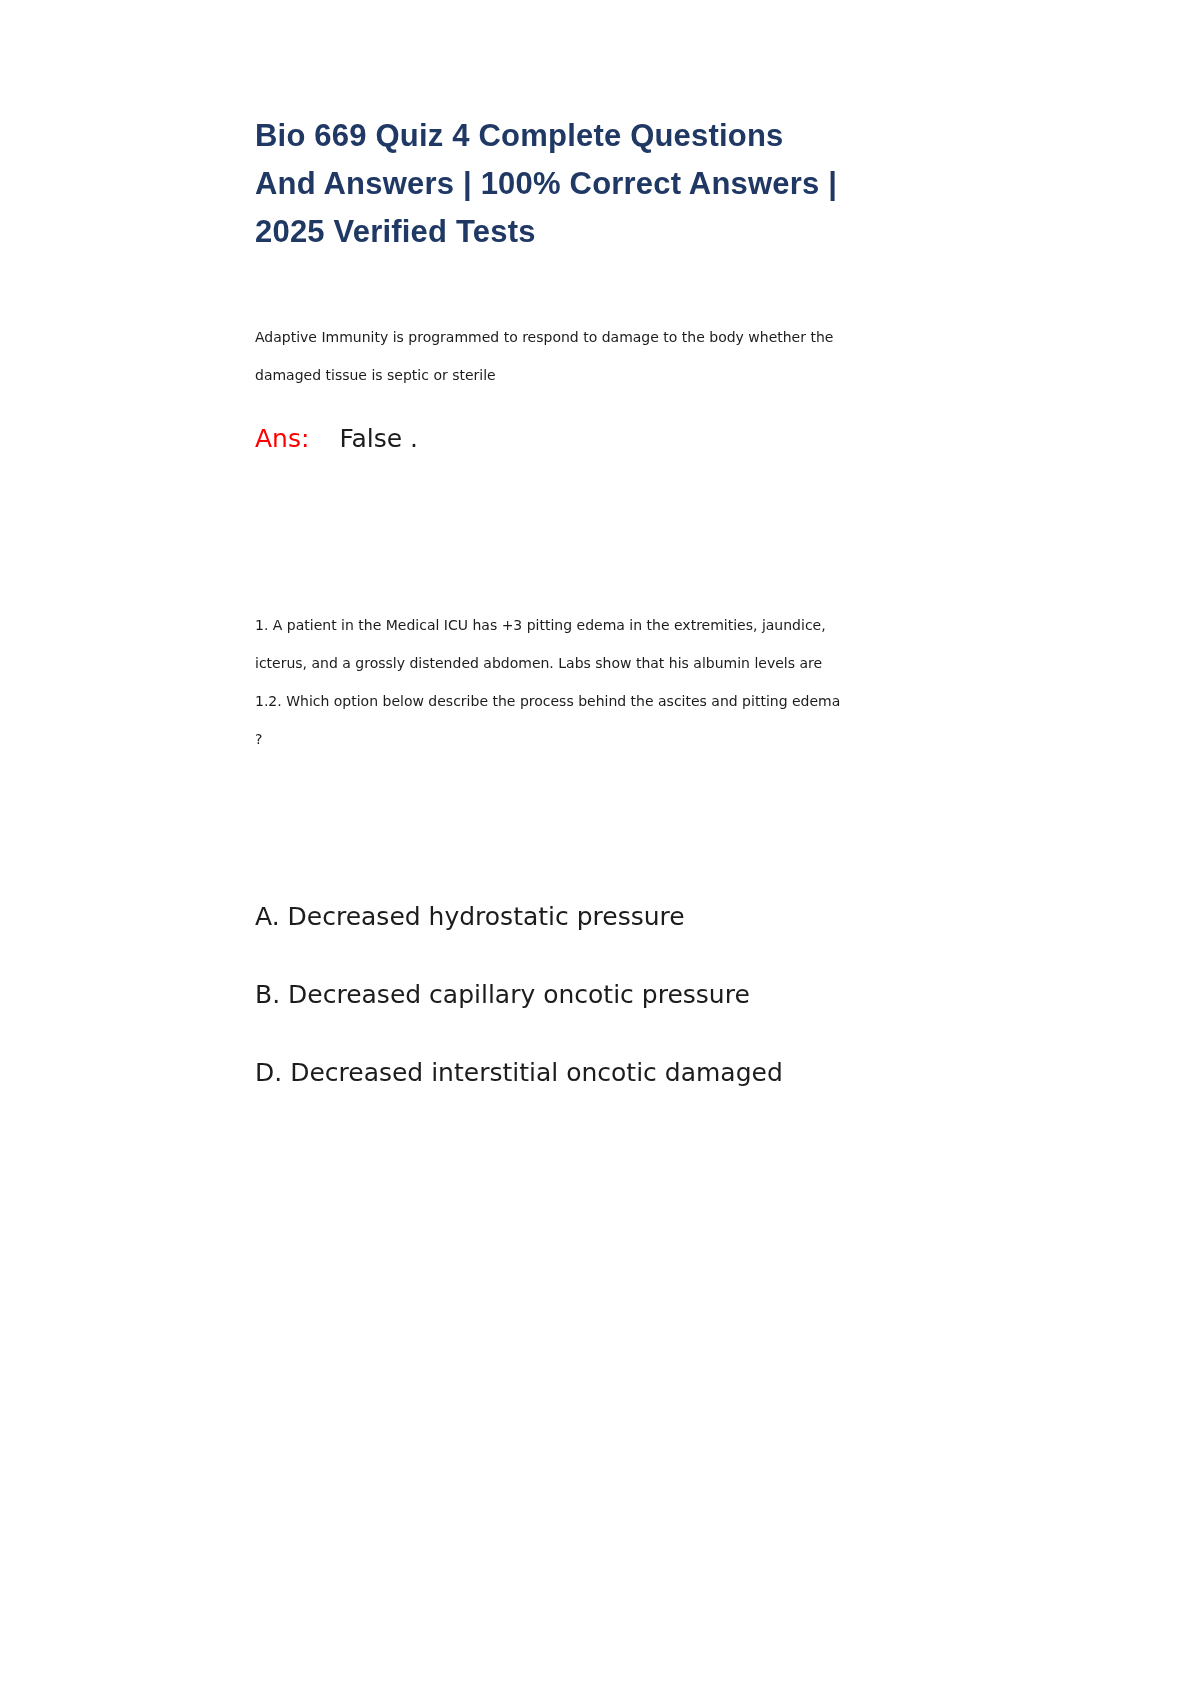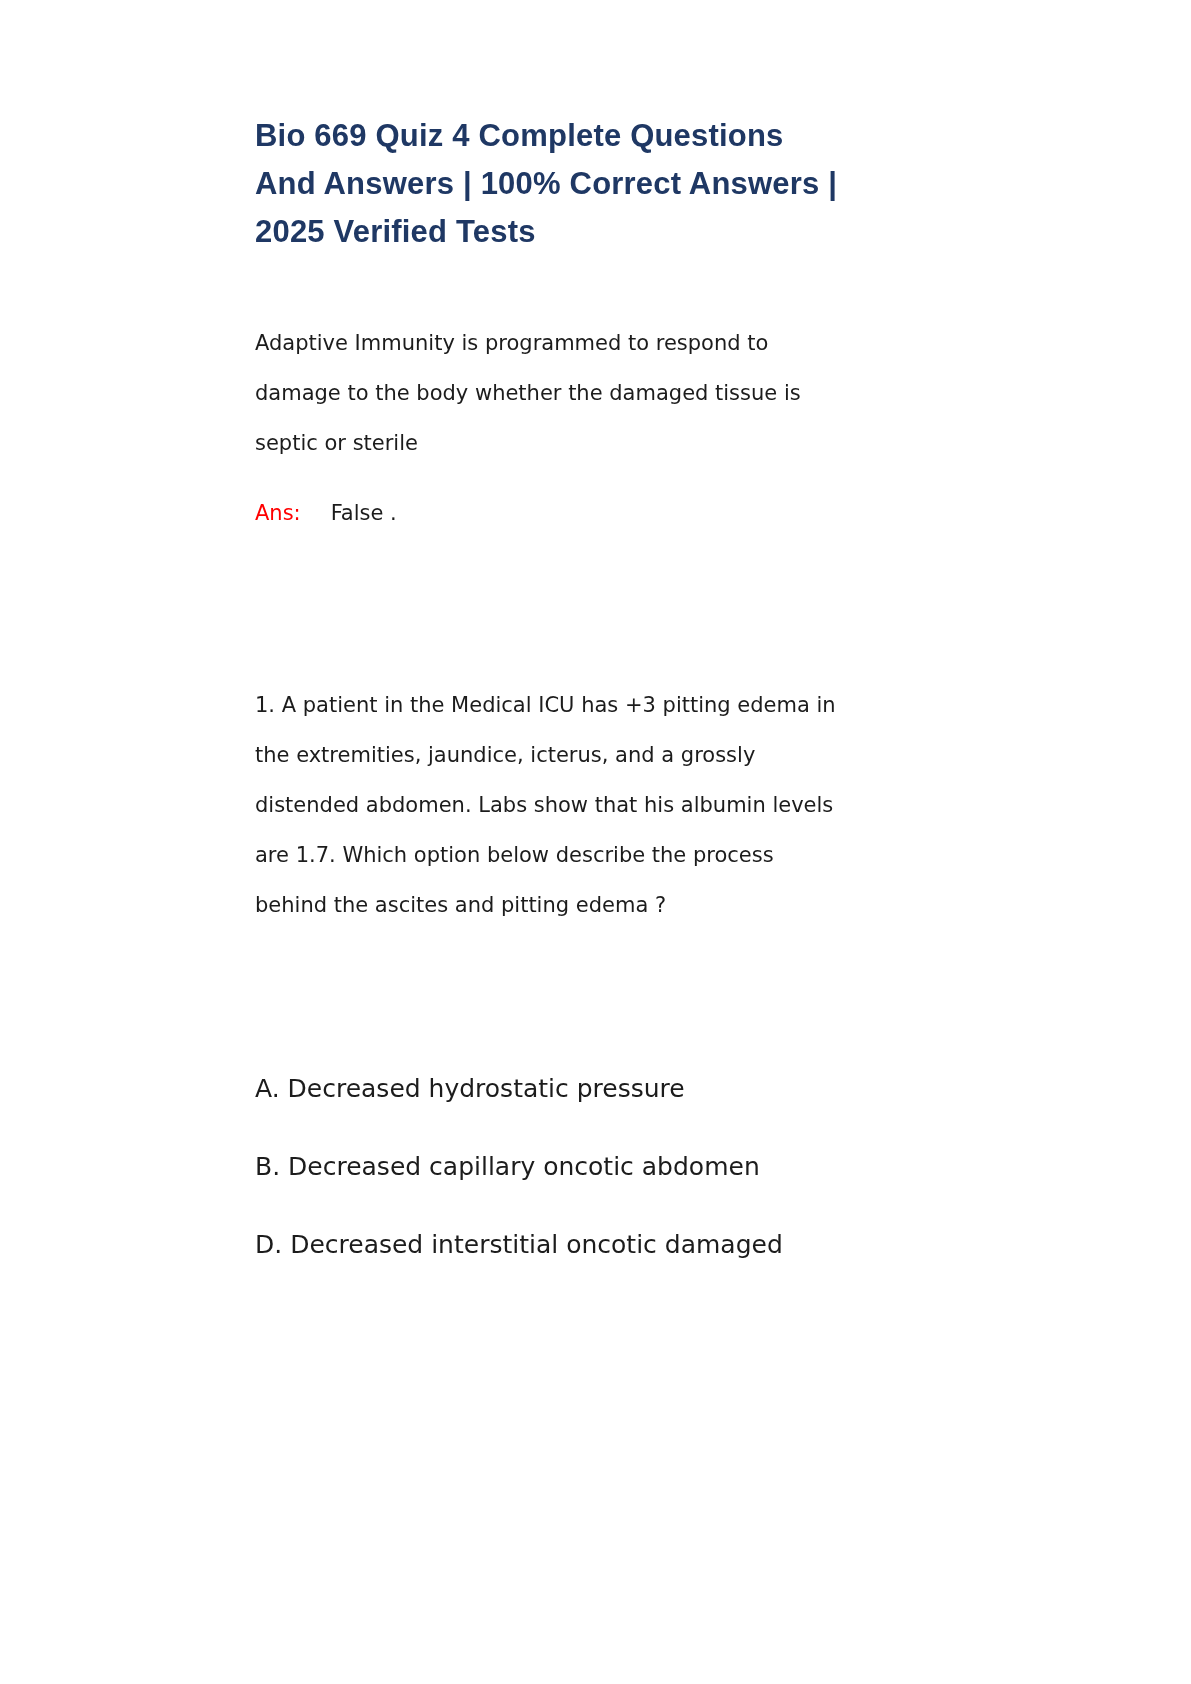--- a/index.html
+++ b/index.html
@@ -23,27 +23,27 @@
     font-family: "Liberation Sans", sans-serif;
     font-weight: 700;
     font-size: 31px;
     line-height: 1.55;
     color: #1f3864;
     margin: 0 0 62px 0;
     max-width: 830px;
     letter-spacing: 0.2px;
   }
   .para {
-    font-size: 21px;
-    line-height: 50px;
+    font-size: 14px;
+    line-height: 38px;
     margin: 0 0 16px 0;
     max-width: 830px;
   }
   .ans-line {
-    font-size: 21px;
+    font-size: 25px;
     line-height: 58px;
     margin: 6px 0 10px 0;
   }
   .ans-label {
     color: #ff0000;
     margin-right: 30px;
   }
   .ans-value {
     color: #1c1c1c;
   }
@@ -78,25 +78,25 @@
 
   <p class="para">Adaptive Immunity is programmed to respond to damage to the body whether the damaged tissue is septic or sterile</p>
 
   <p class="ans-line">
     <span class="ans-label">Ans:</span><span class="ans-value">False .</span>
   </p>
 
 
   <div class="spacer-lg"></div>
 
-  <p class="para">1. A patient in the Medical ICU has +3 pitting edema in the extremities, jaundice, icterus, and a grossly distended abdomen. Labs show that his albumin levels are 1.7. Which option below describe the process behind the ascites and pitting edema ?</p>
+  <p class="para">1. A patient in the Medical ICU has +3 pitting edema in the extremities, jaundice, icterus, and a grossly distended abdomen. Labs show that his albumin levels are 1.2. Which option below describe the process behind the ascites and pitting edema ?</p>
 
   <div class="spacer-lg"></div>
 
   <ul class="options">
     <li class="option">A. Decreased hydrostatic pressure</li>
-    <li class="option">B. Decreased capillary oncotic abdomen</li>
+    <li class="option">B. Decreased capillary oncotic pressure</li>
     <li class="option">D. Decreased interstitial oncotic damaged</li>
   </ul>
 
   <div class="page-break-bar"></div>
 
 </div>
 
 </body></html>

